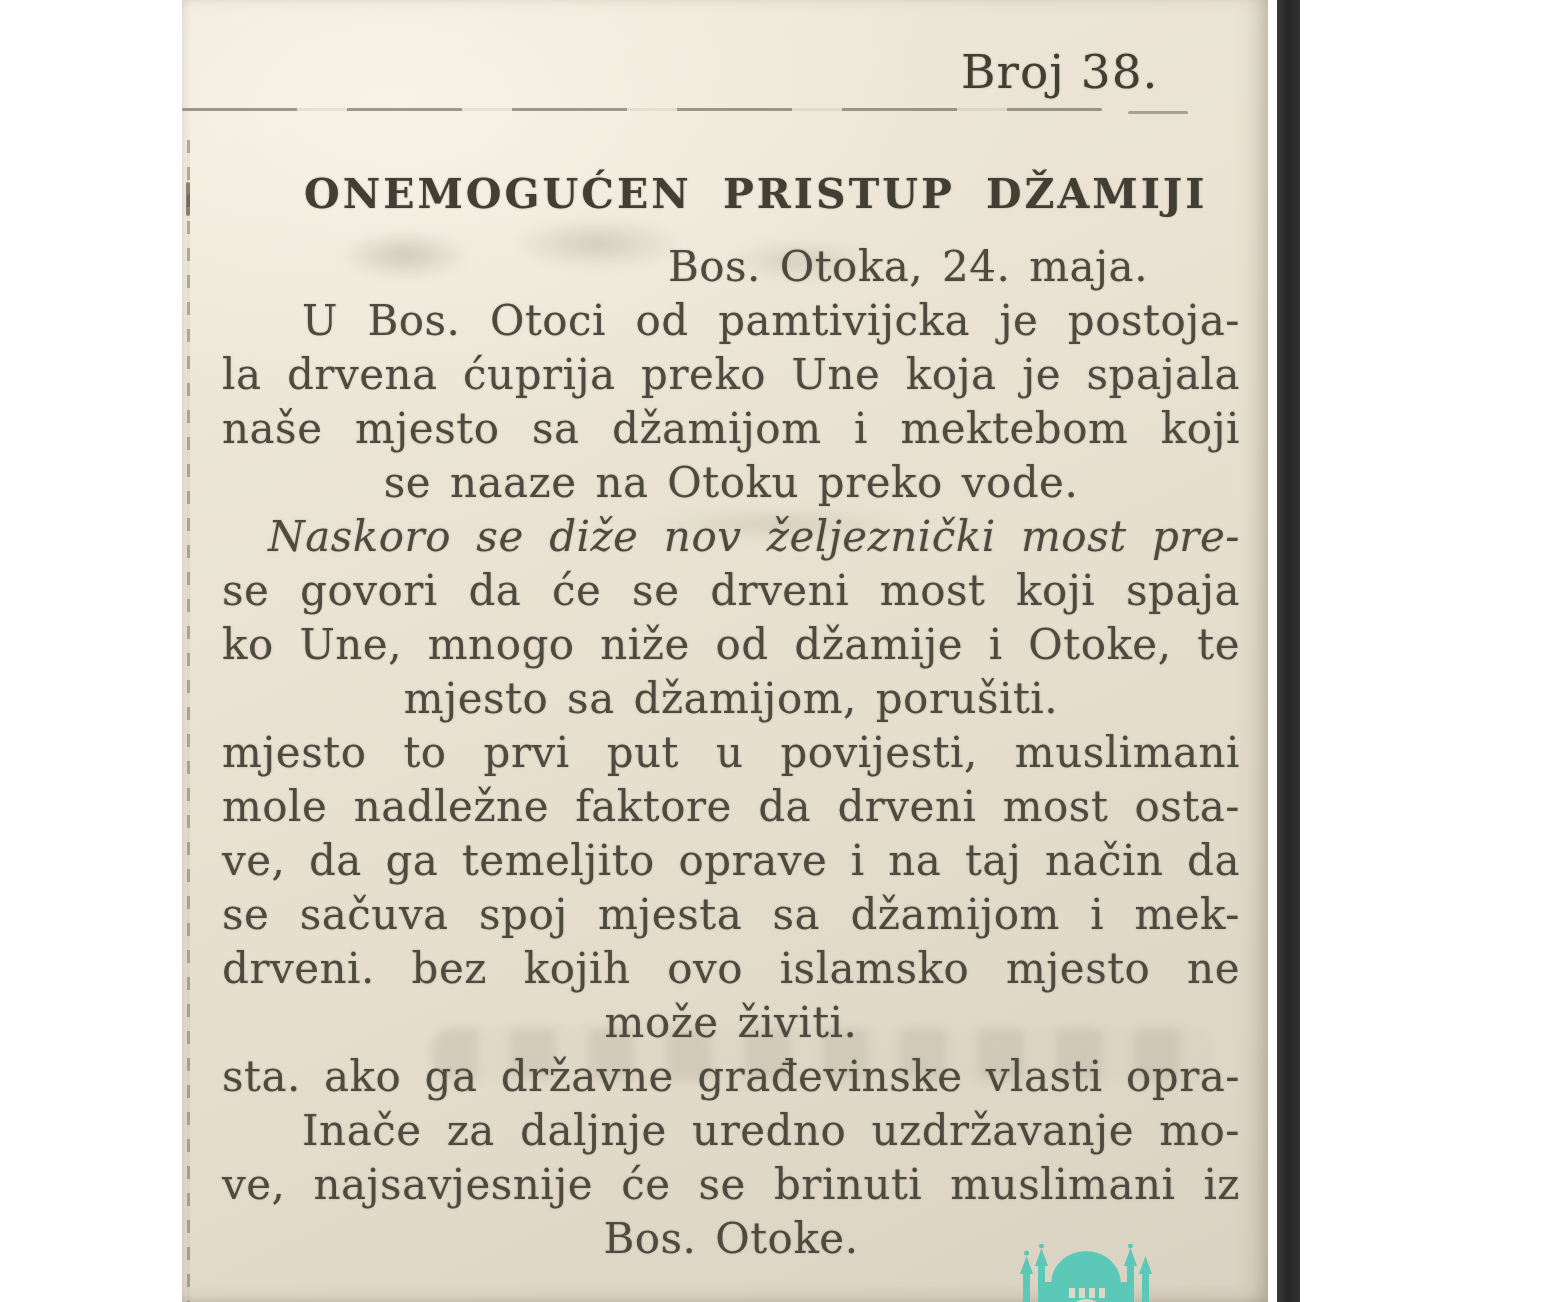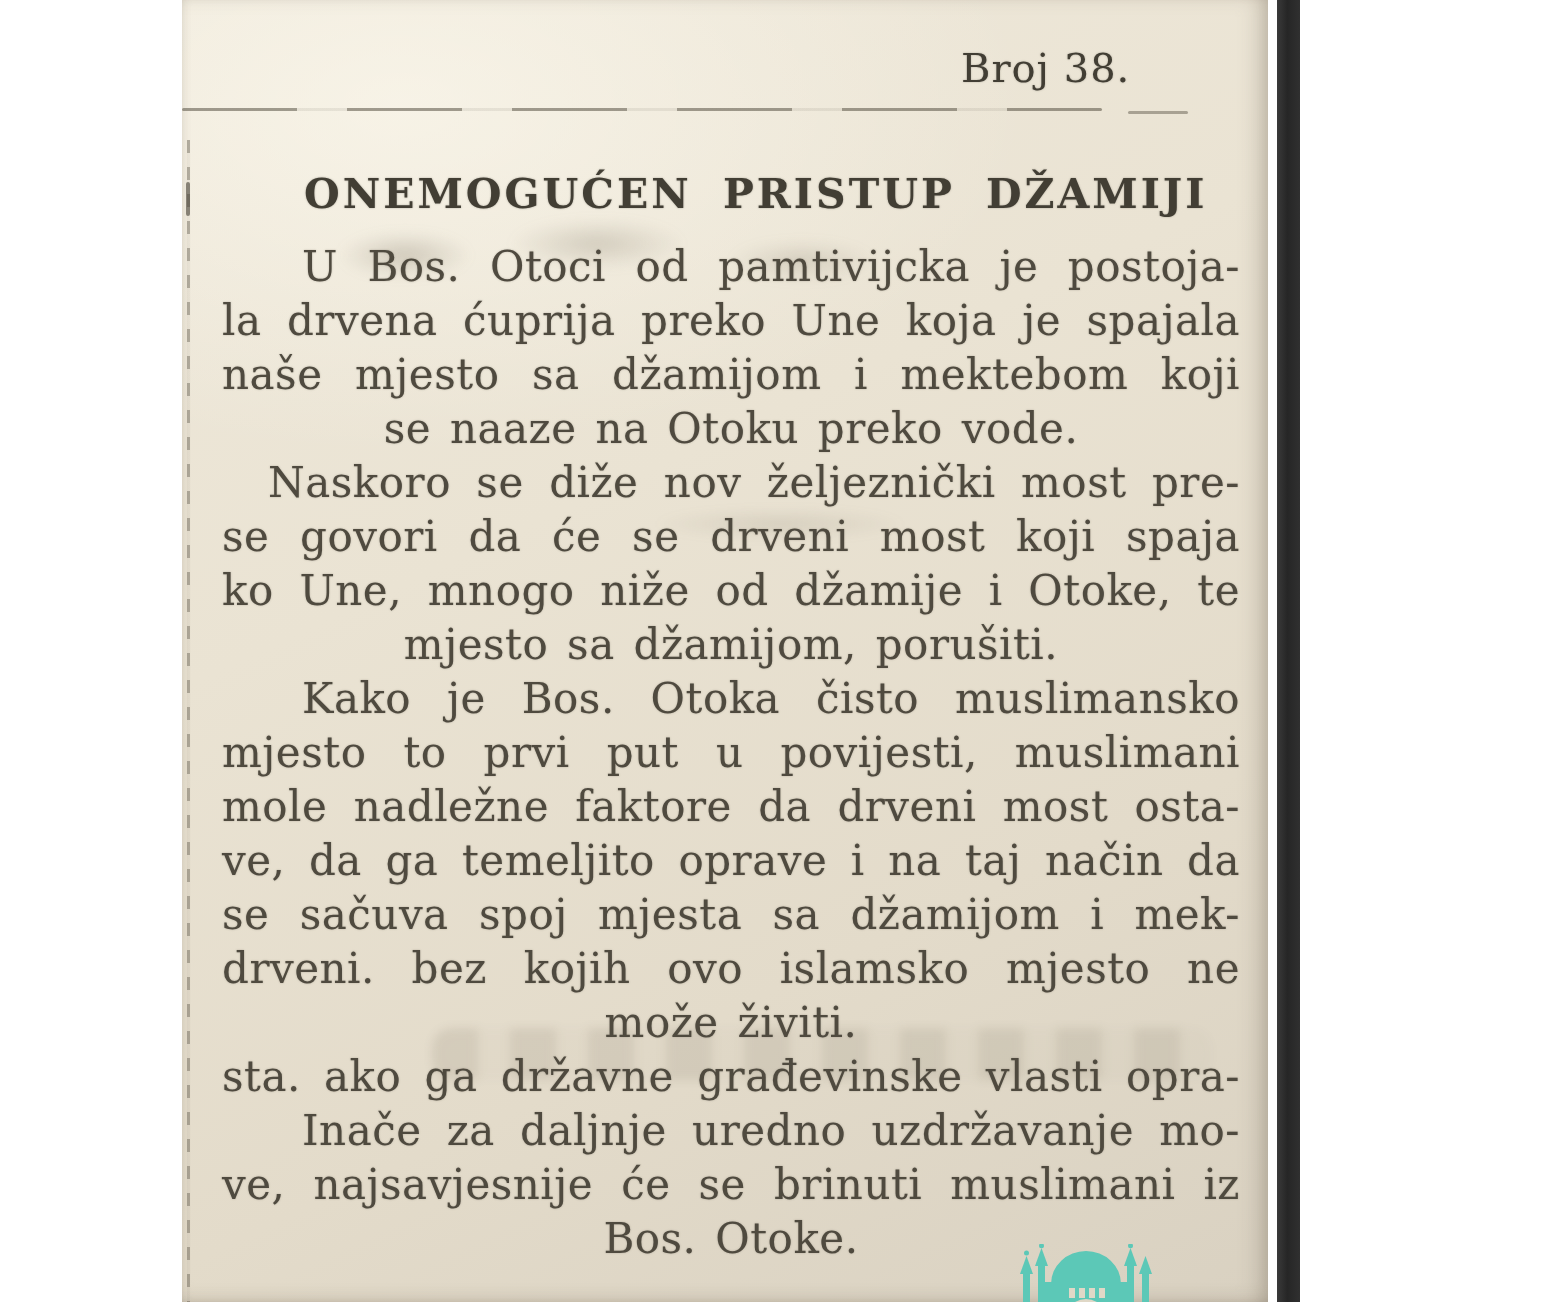--- a/index.html
+++ b/index.html
@@ -11,21 +11,21 @@
   .scan {
     position:absolute; left:182px; top:0; width:1086px; height:1302px; overflow:hidden;
     background:
       radial-gradient(ellipse 900px 500px at 20% 8%, rgba(255,252,242,.55), rgba(255,252,242,0) 70%),
       linear-gradient(155deg, #efe9db 0%, #eae3d3 38%, #e3dbca 70%, #d9d1c1 100%);
     box-shadow: inset -16px 0 24px -12px rgba(110,100,85,.45),
                 inset 5px 0 12px -8px rgba(110,100,85,.30),
                 inset 0 -10px 20px -12px rgba(110,100,85,.25);
   }
   .issue {
-    position:absolute; left:779px; top:46px; font-size:40px; line-height:1.1;
+    position:absolute; left:779px; top:46px; font-size:47px; line-height:1.1;
     color:var(--ink2,#423e34); letter-spacing:1px;
     text-shadow:0 0 2px rgba(66,62,52,.35);
   }
   .rule-a {
     position:absolute; left:0; top:108px; width:920px; height:3px; border-radius:2px;
     background:repeating-linear-gradient(90deg,
        rgba(86,80,66,.55) 0 115px, rgba(86,80,66,.10) 115px 165px);
   }
   .rule-b { position:absolute; left:946px; top:111px; width:60px; height:3px;
     background:rgba(86,80,66,.45); border-radius:2px; }
@@ -44,21 +44,21 @@
     background:rgba(70,65,54,.6); border-radius:2px; }
   .textblock {
     position:absolute; left:40px; top:240px; width:1018px;
     font-size:42px; line-height:54px; color:var(--ink,#4f4a3f);
     word-spacing:5px; letter-spacing:.5px;
     text-shadow:0 0 2px rgba(79,74,63,.35);
   }
   .dateline { height:54px; text-align:right; padding-right:92px; }
   .line { height:54px;text-align:center; }
   .line.j { text-align:justify; text-align-last:justify; }
-  .line.ind1 { padding-left:46px; }
+  .line.ind1 { padding-left:46px;font-style:italic; }
   .line.ind2 { padding-left:80px; }
   
   .smudge { position:absolute; pointer-events:none; }
   .smudge1 { left:130px; top:192px; width:620px; height:115px; filter:blur(6px);
     background:
       radial-gradient(ellipse 95px 34px at 15% 55%, rgba(125,116,98,.30), transparent 70%),
       radial-gradient(ellipse 125px 36px at 46% 45%, rgba(125,116,98,.26), transparent 70%),
       radial-gradient(ellipse 105px 30px at 79% 60%, rgba(125,116,98,.22), transparent 70%); }
   .smudge2 { left:250px; top:1028px; width:780px; height:52px; filter:blur(5px);
     border-radius:20px; opacity:.75;
@@ -89,30 +89,30 @@
     <div class="vrule"></div>
     <div class="vtick"></div>
 
     <div class="smudge smudge1"></div>
     <div class="smudge smudge3"></div>
     <div class="smudge smudge2"></div>
 
     <h1 class="headline">ONEMOGUĆEN PRISTUP DŽAMIJI</h1>
 
     <div class="textblock">
+      <div class="dateline">Bos. Otoka, 24. maja.</div>
       <div>
           <div class="line j ind2">U Bos. Otoci od pamtivijcka je postoja-</div>
           <div class="line j">la drvena ćuprija preko Une koja je spajala</div>
           <div class="line j">naše mjesto sa džamijom i mektebom koji</div>
           <div class="line">se naaze na Otoku preko vode.</div>
           <div class="line j ind1">Naskoro se diže nov željeznički most pre-</div>
           <div class="line j">se govori da će se drveni most koji spaja</div>
           <div class="line j">ko Une, mnogo niže od džamije i Otoke, te</div>
           <div class="line">mjesto sa džamijom, porušiti.</div>
-          <div class="line j ind2">Kako je Bos. Otoka čisto muslimansko</div>
           <div class="line j">mjesto to prvi put u povijesti, muslimani</div>
           <div class="line j">mole nadležne faktore da drveni most osta-</div>
           <div class="line j">ve, da ga temeljito oprave i na taj način da</div>
           <div class="line j">se sačuva spoj mjesta sa džamijom i mek-</div>
           <div class="line j">drveni. bez kojih ovo islamsko mjesto ne</div>
           <div class="line">može živiti.</div>
           <div class="line j">sta. ako ga državne građevinske vlasti opra-</div>
           <div class="line j ind2">Inače za daljnje uredno uzdržavanje mo-</div>
           <div class="line j">ve, najsavjesnije će se brinuti muslimani iz</div>
           <div class="line">Bos. Otoke.</div>

